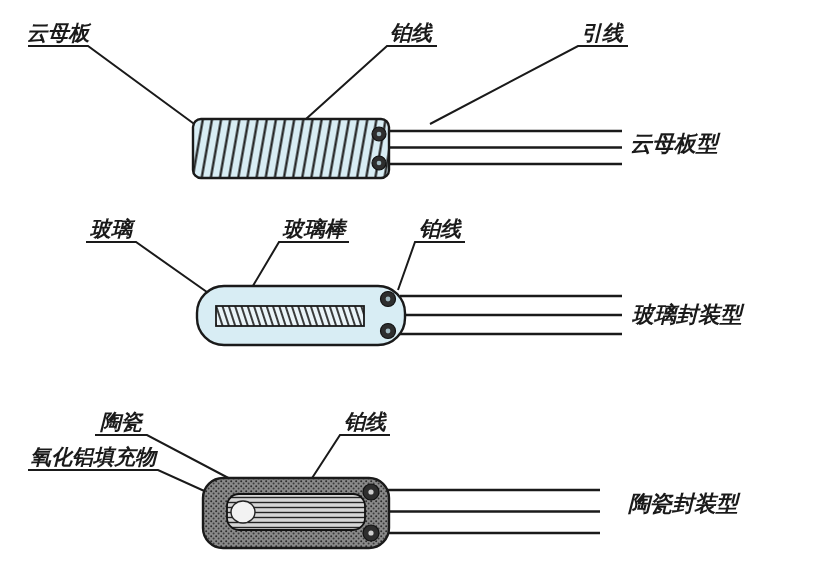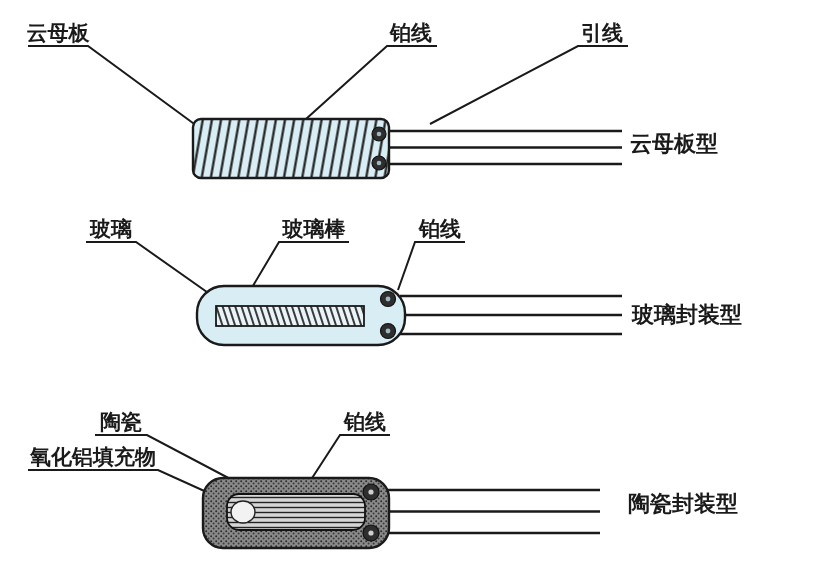--- a/index.html
+++ b/index.html
@@ -7,20 +7,21 @@
     padding: 0;
     background: #ffffff;
     font-family: "DejaVu Sans", "Liberation Sans", sans-serif;
   }
   .canvas {
     position: relative;
     width: 813px;
     height: 563px;
     background: #ffffff;
     overflow: hidden;
+    font-style: italic;
   }
   svg { display: block; }
   text {
     font-family: "DejaVu Sans", "Liberation Sans", sans-serif;
     font-weight: bold;
     fill: #1a1a1a;
   }
   .part-label { font-size: 21px; }
   .type-label { font-size: 22px; }
 </style>

